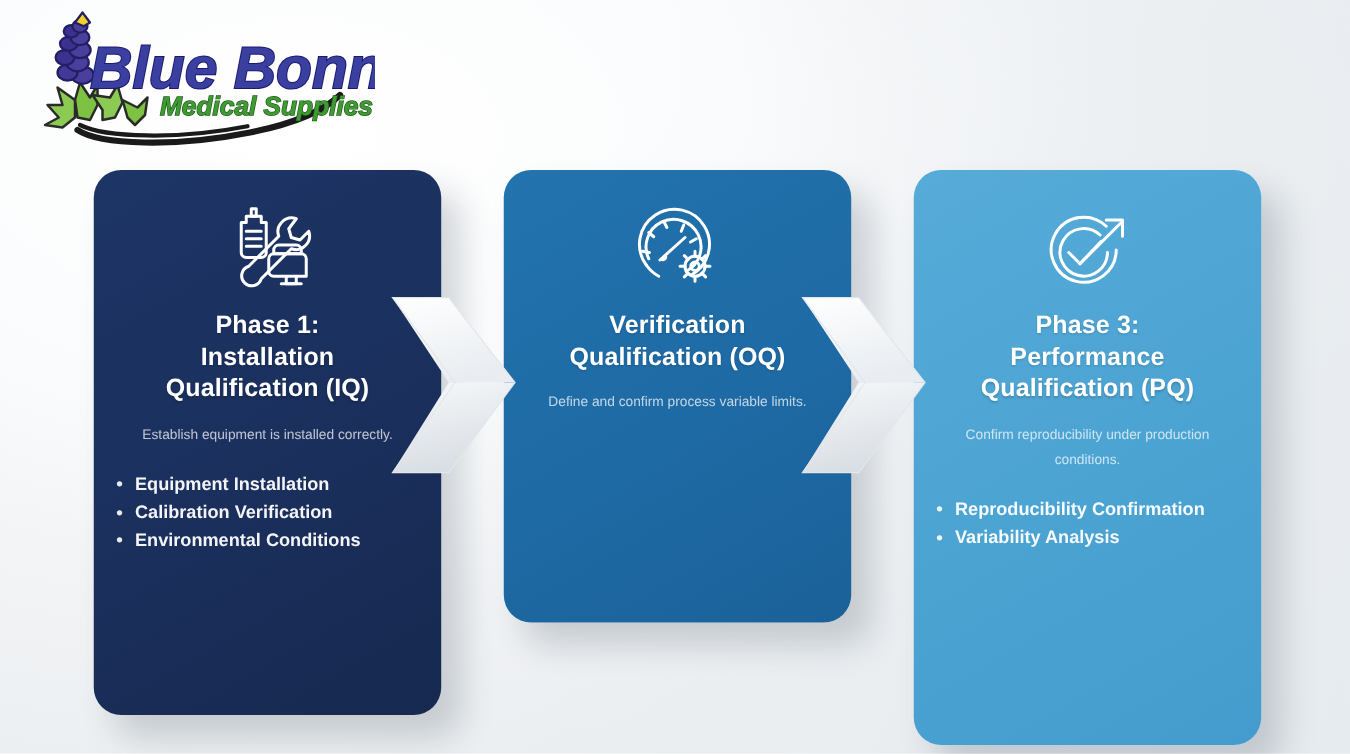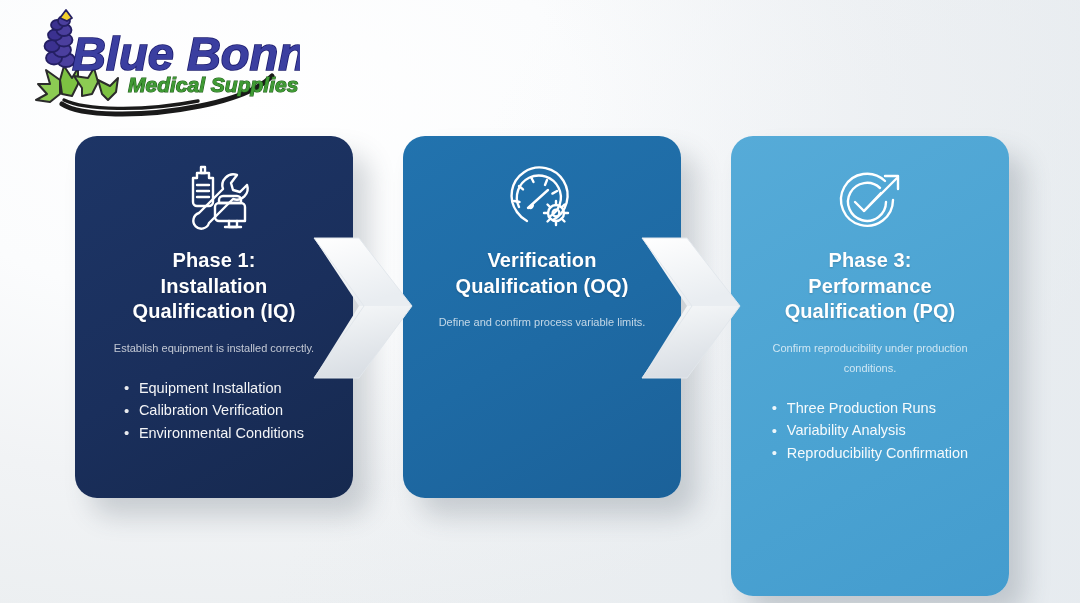--- a/index.html
+++ b/index.html
@@ -56,21 +56,21 @@
     top: 136px;
     width: 278px;
     border-radius: 22px;
     box-sizing: border-box;
     padding: 22px 18px 18px 18px;
     color: #ffffff;
     box-shadow: 16px 18px 26px rgba(60,72,88,0.22);
   }
   .card-1 {
     left: 75px;
-    height: 362px;
+    height: 436px;
     background: linear-gradient(150deg, #1d3566 0%, #1a2f5c 55%, #16294f 100%);
   }
   .card-2 {
     left: 403px;
     height: 362px;
     background: linear-gradient(150deg, #2273ae 0%, #1e6aa4 55%, #1b6199 100%);
   }
   .card-3 {
     left: 731px;
     height: 460px;
@@ -105,21 +105,21 @@
     color: #ffffff;
     opacity: 0.72;
   }
 
   .card-list {
     margin: 20px 0 12px 0;
     padding: 0;
     list-style: none;
     display: flex;
     flex-direction: column;
-    align-items: center;
+    font-weight: bold;
   }
   .card-list-inner {
     display: inline-block;
     text-align: left;
   }
   .card-list li {
     position: relative;
     font-size: 14.5px;
     line-height: 21.5px;
     color: #ffffff;
@@ -264,23 +264,22 @@
         </svg>
       </div>
       <div class="card-title">
         <div>Phase 3:</div>
         <div>Performance</div>
         <div>Qualification (PQ)</div>
       </div>
       <div class="card-subtitle">Confirm reproducibility under production conditions.</div>
       <ul class="card-list">
         <div class="card-list-inner">
-          <li>Three Production Runs</li>
+          <li>Reproducibility Confirmation</li>
           <li>Variability Analysis</li>
-          <li>Reproducibility Confirmation</li>
         </div>
       </ul>
     </div>
   </div>
 
   <div class="arrow arrow-1">
     <svg width="110" height="160" viewBox="0 0 110 160" xmlns="http://www.w3.org/2000/svg">
       <defs>
         <linearGradient id="chevTop1" x1="0" y1="0" x2="0.4" y2="1">
           <stop offset="0%" stop-color="#ffffff"></stop>

